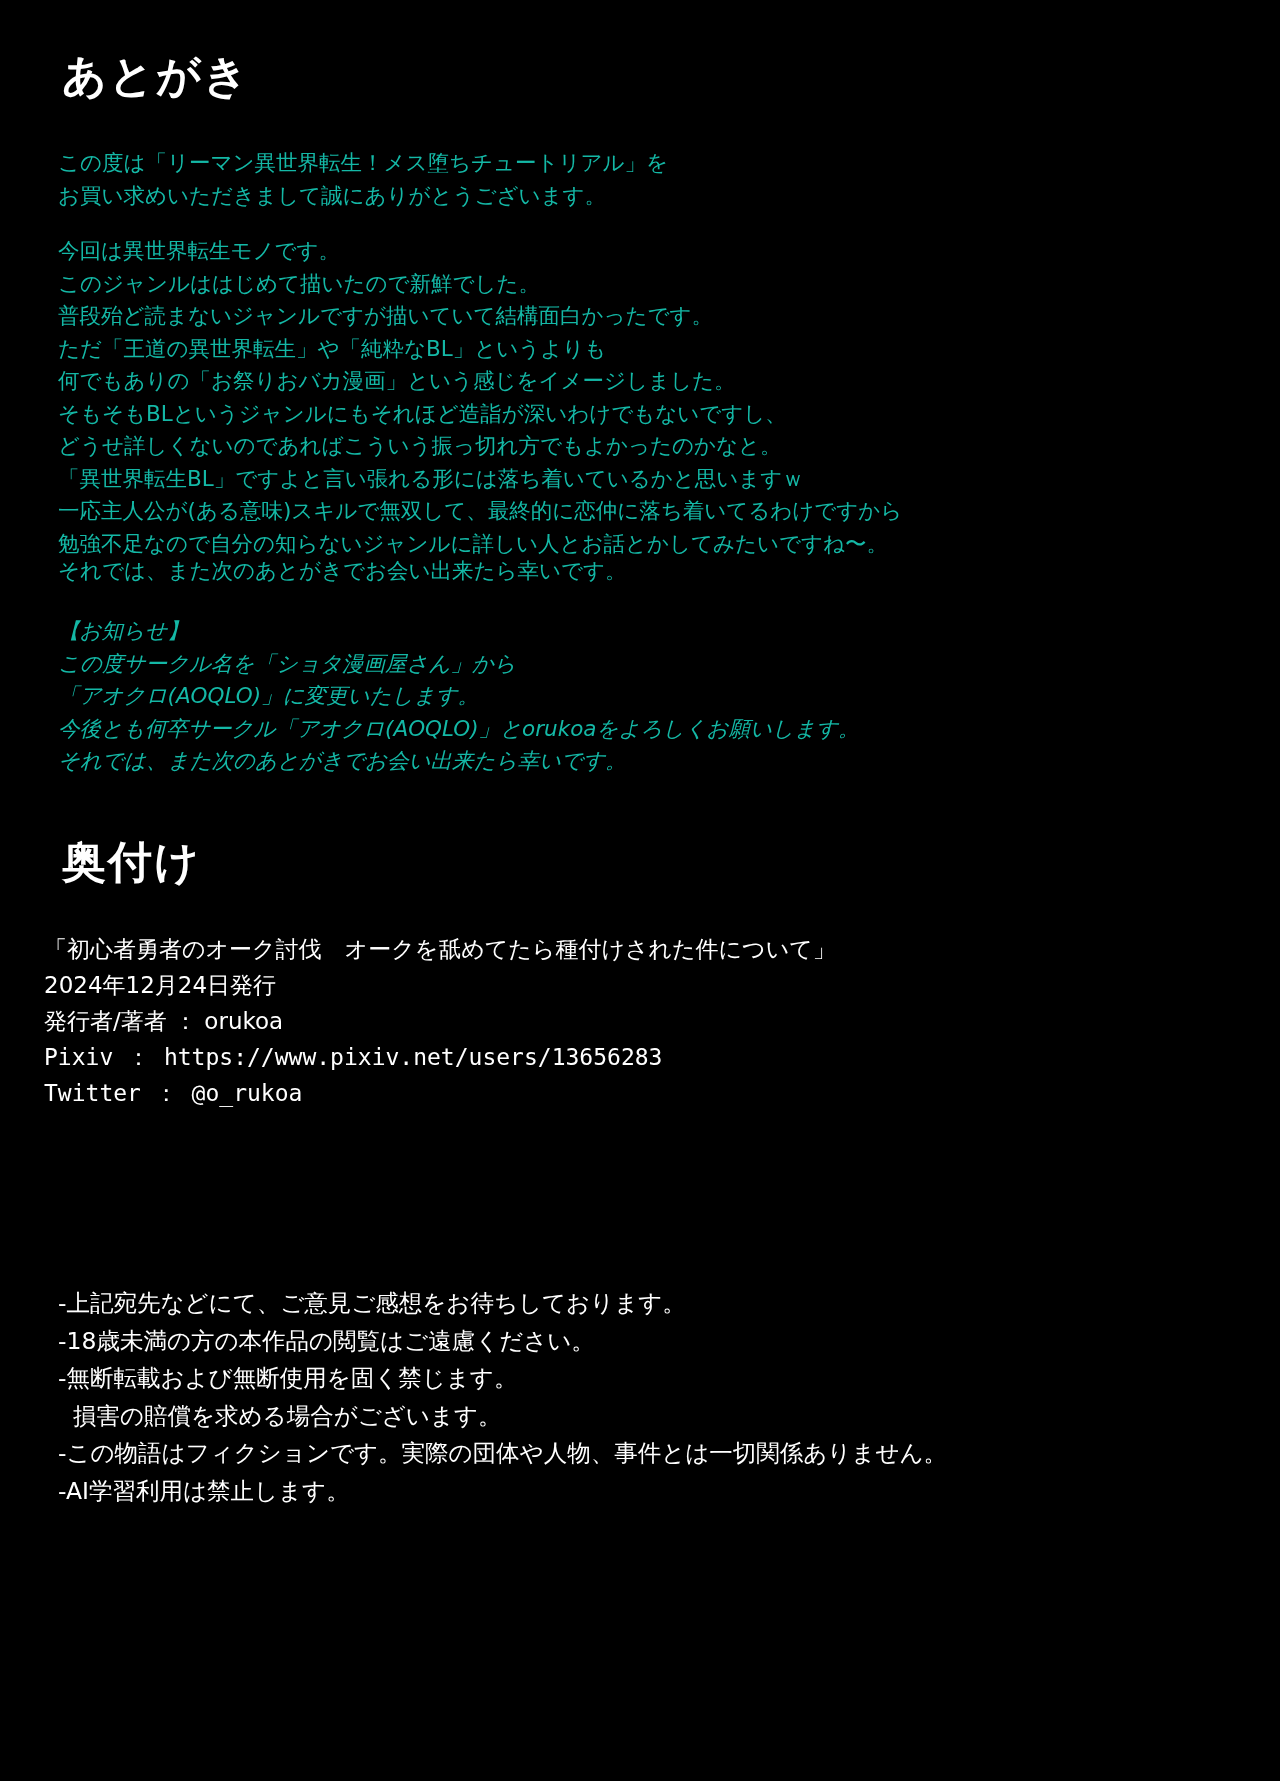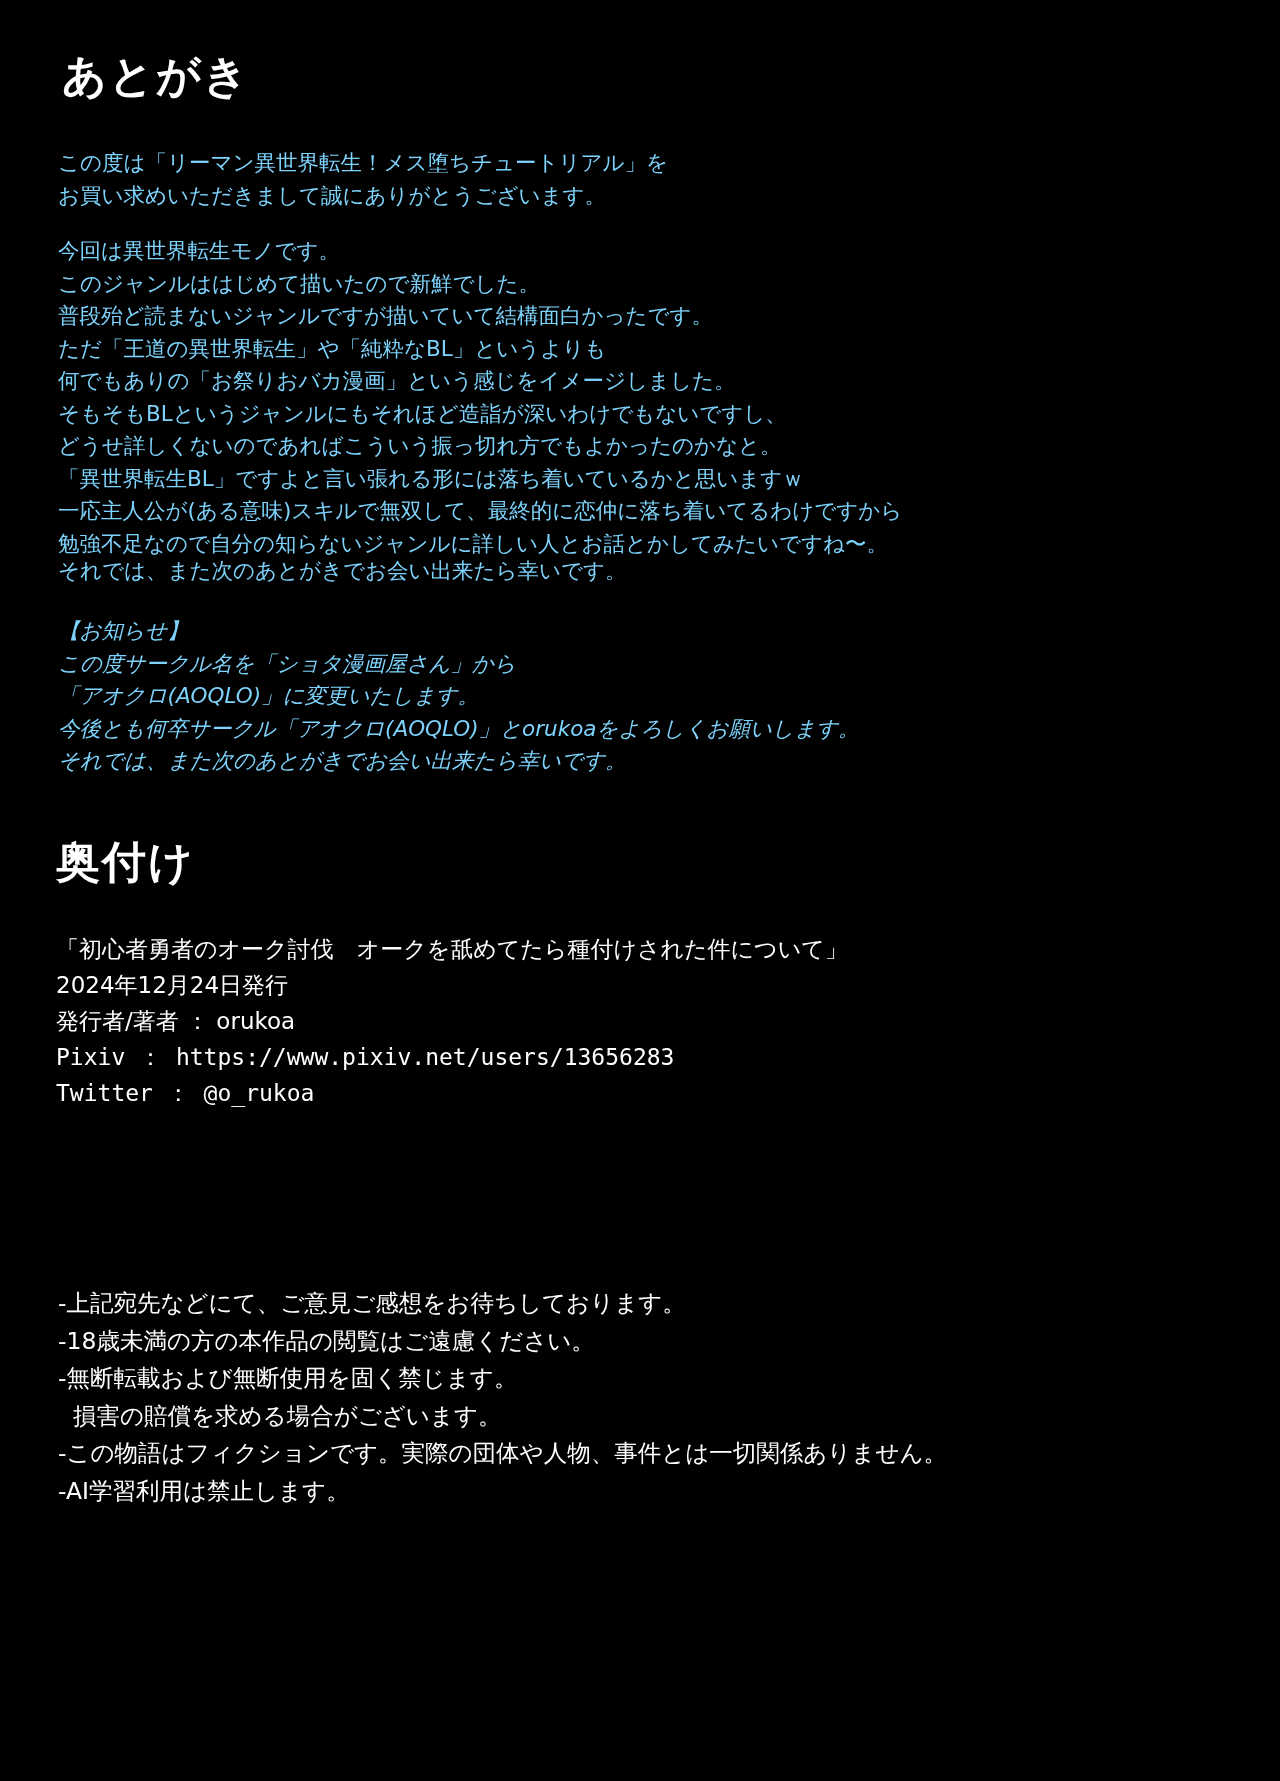--- a/index.html
+++ b/index.html
@@ -28,21 +28,21 @@
     font-size: 44px;
     font-weight: bold;
     letter-spacing: 2px;
     line-height: 1.1;
     color: #ffffff;
     margin: 0;
   }
   .body-line {
     font-size: 21.5px;
     line-height: 1.0;
-    color: #7dd3fc;
+    color: #14b8a6;
     white-space: pre;
     letter-spacing: 0px;
   }
   .block {
     position: absolute;
   }
   .lines > div {
     margin-bottom: 11px;
   }
   .mono {
@@ -66,22 +66,22 @@
   }
   .notice-lines > div { margin-bottom: 14px; }
 
   
   #afterword-title { left: 62px; top: 52px; }
   #afterword-para1 { left: 58px; top: 152px; }
   #afterword-para2 { left: 58px; top: 240px; }
   #afterword-para3 { left: 58px; top: 560px; }
   #afterword-para4 { left: 58px; top: 620px; font-style: italic; }
 
-  #colophon-title { left: 56px; top: 838px; }
-  #colophon-book { left: 56px; top: 938px; }
+  #colophon-title { left: 62px; top: 838px; }
+  #colophon-book { left: 44px; top: 938px; }
 
   #notices { left: 50px; top: 1292px; }
 </style>
 </head>
 <body>
 
 <div class="page">
 
   <h1 class="section-heading block" id="afterword-title">あとがき</h1>
 

